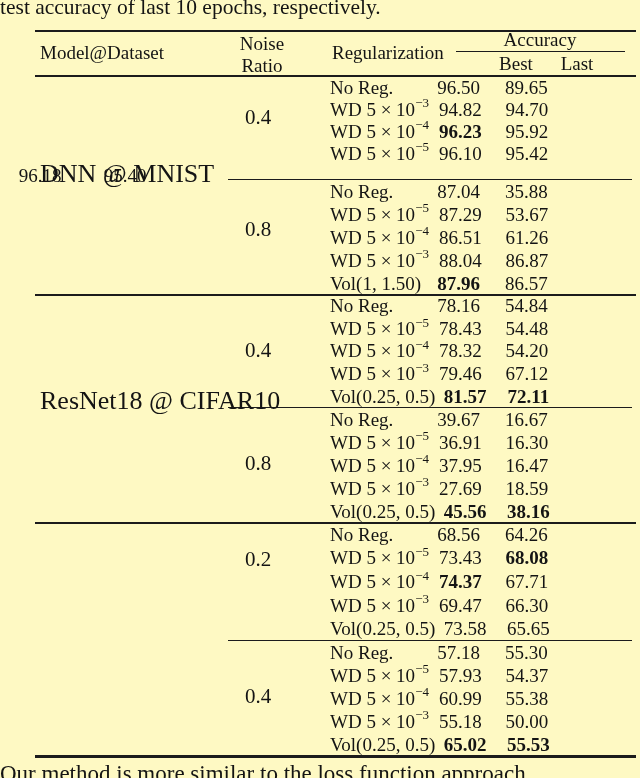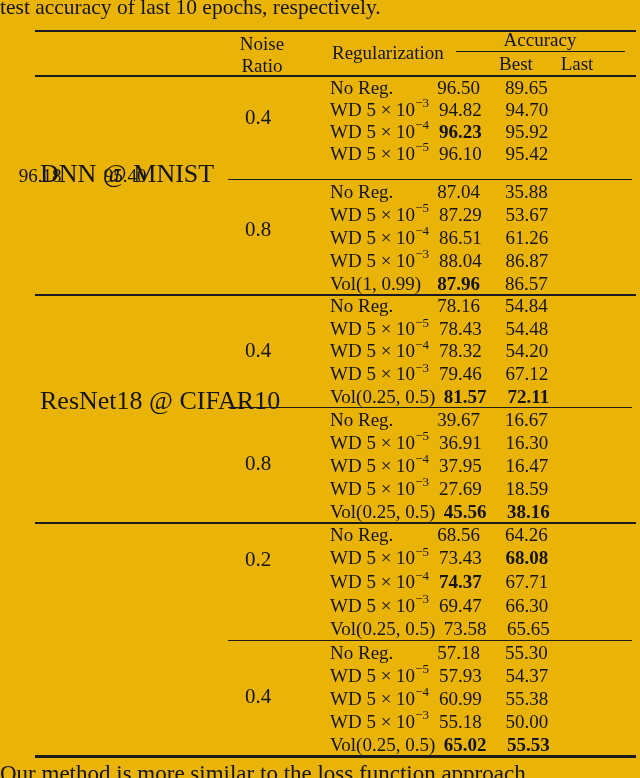--- a/index.html
+++ b/index.html
@@ -1,18 +1,18 @@
 <!DOCTYPE html>
 <html><head>
 <meta charset="utf-8">
 <style>
   html,body{margin:0;padding:0;background:#fff;}
   .page{
     position:relative;width:640px;height:778px;overflow:hidden;
-    background:#eab308;color:#141414;
+    background:#fef9c3;color:#141414;
     font-family:"Liberation Serif","DejaVu Serif",serif;
   }
   .caption-top{
     position:absolute;left:0;top:-5px;font-size:21.5px;white-space:nowrap;
   }
   .caption-bottom{
     position:absolute;left:0;top:761px;font-size:23px;white-space:nowrap;
   }
   .rule{position:absolute;background:#1c1c1c;}
   .hdr{position:absolute;font-size:19px;line-height:22px;}
@@ -38,20 +38,21 @@
   <div class="rule" style="left:35px;top:30px;width:601px;height:2.4px"></div>
   <div class="rule" style="left:456px;top:50.5px;width:169px;height:1.2px"></div>
   <div class="rule" style="left:35px;top:74.5px;width:601px;height:2.2px"></div>
   <div class="rule" style="left:228px;top:179px;width:404px;height:1.3px"></div>
   <div class="rule" style="left:35px;top:294px;width:601px;height:1.8px"></div>
   <div class="rule" style="left:228px;top:407px;width:404px;height:1.3px"></div>
   <div class="rule" style="left:35px;top:522px;width:601px;height:1.8px"></div>
   <div class="rule" style="left:228px;top:640px;width:404px;height:1.3px"></div>
   <div class="rule" style="left:35px;top:755px;width:601px;height:2.8px"></div>
 
+  <div class="hdr" style="left:40px;top:42px">Model@Dataset</div>
   <div class="hdr ctr" style="left:232px;top:33px;width:60px">Noise</div>
   <div class="hdr ctr" style="left:232px;top:55px;width:60px">Ratio</div>
   <div class="hdr" style="left:332px;top:42px">Regularization</div>
   <div class="hdr ctr" style="left:455px;top:29px;width:170px">Accuracy</div>
   <div class="hdr ctr" style="left:476px;top:53px;width:80px">Best</div>
   <div class="hdr ctr" style="left:532px;top:53px;width:90px">Last</div>
 
   <div class="tblbody" id="tbody">
       <div class="model-label" style="top: 158.65px;">DNN @ MNIST</div>
       <div class="noise-label" style="top: 105.347px;">0.4</div>
@@ -97,21 +98,21 @@
           <div class="cell-reg"><span>WD 5 × 10</span><sup>−4</sup></div>
           <div class="cell-best">86.51</div>
           <div class="cell-last">61.26</div>
         </div>
         <div class="trow">
           <div class="cell-reg"><span>WD 5 × 10</span><sup>−3</sup></div>
           <div class="cell-best">88.04</div>
           <div class="cell-last">86.87</div>
         </div>
         <div class="trow">
-          <div class="cell-reg"><span>Vol(1, 0.99)</span></div>
+          <div class="cell-reg"><span>Vol(1, 1.50)</span></div>
           <div class="cell-best b">87.96</div>
           <div class="cell-last">86.57</div>
         </div>
       </div>
       <div class="model-label" style="top: 385.7px;">ResNet18 @ CIFAR10</div>
       <div class="noise-label" style="top: 338.014px;">0.4</div>
       <div class="group" style="top: 295px; height: 113px;">
         <div class="trow">
           <div class="cell-reg"><span>No Reg.</span></div>
           <div class="cell-best">78.16</div>

